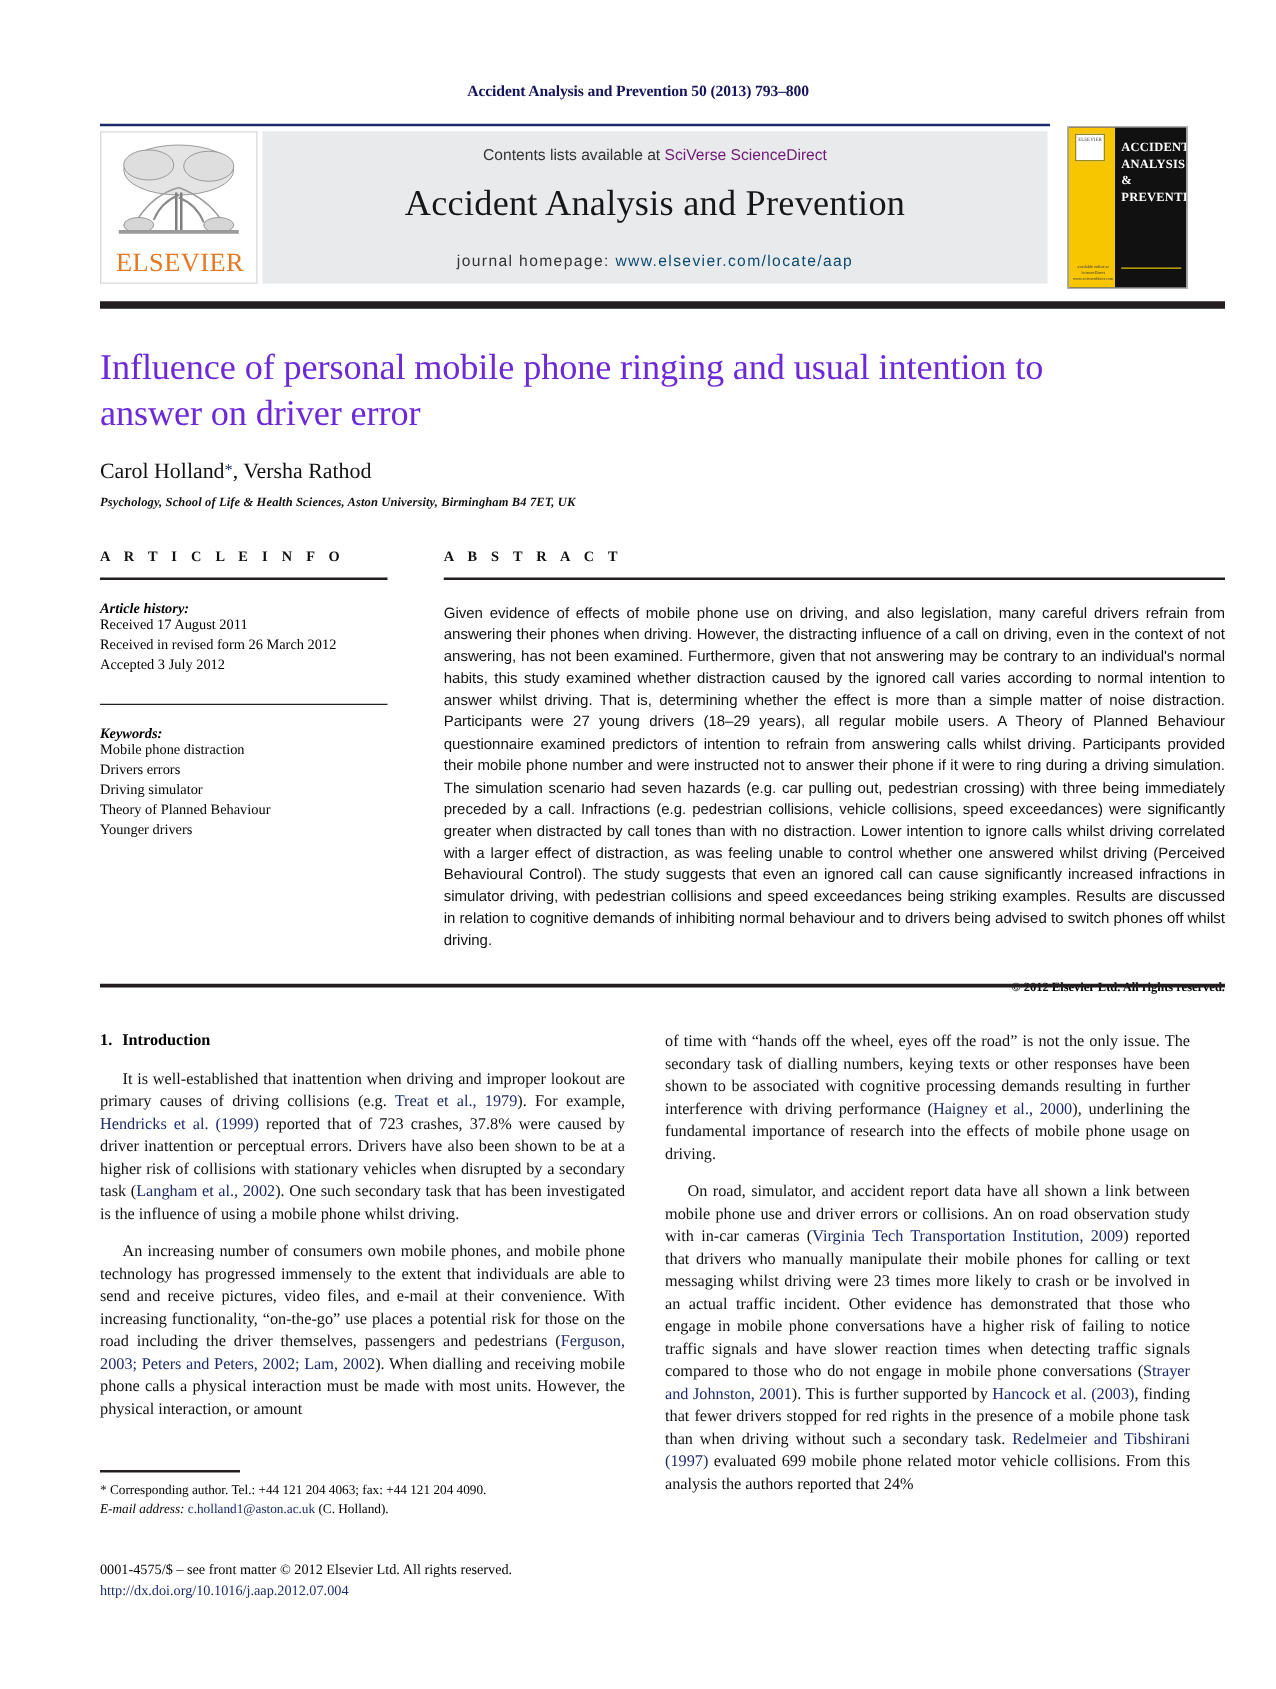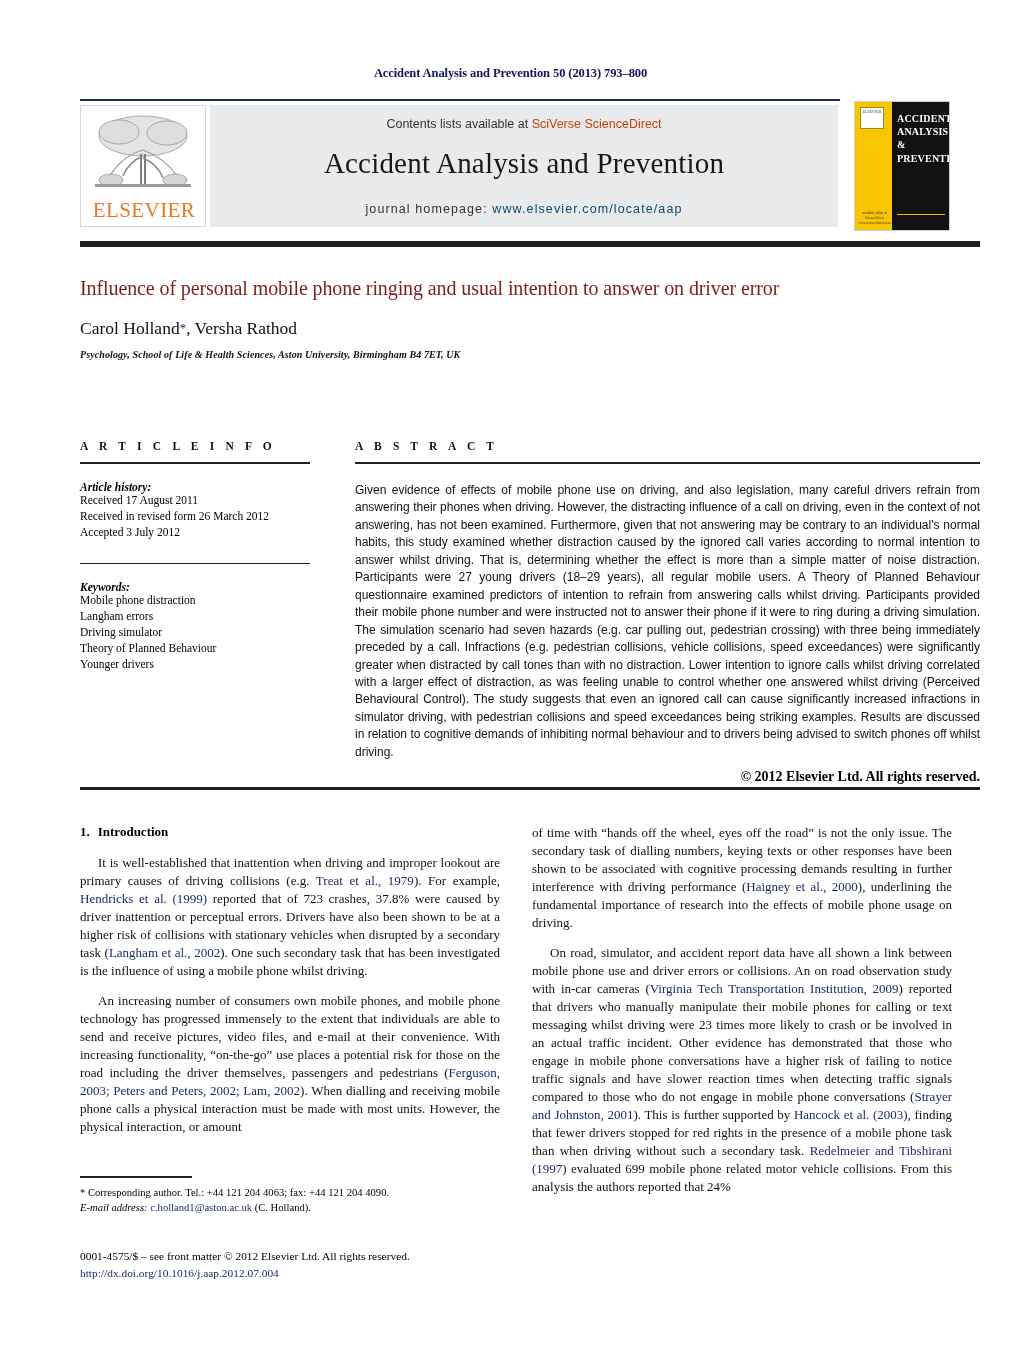--- a/index.html
+++ b/index.html
@@ -93,21 +93,21 @@
     position: absolute;
     top: 12px;
     left: 0;
     width: 628px;
     text-align: center;
     font-family: "Liberation Sans", sans-serif;
     font-size: 12.5px;
     color: #333333;
   }
   .contents-line .sd {
-    color: #c2410c;
+    color: #701a75;
   }
   .journal-title {
     position: absolute;
     top: 42px;
     left: 0;
     width: 628px;
     text-align: center;
     font-family: "Liberation Serif", serif;
     font-size: 29px;
     color: #171717;
@@ -199,23 +199,23 @@
 
   
   .title-block {
     position: absolute;
     top: 276px;
     left: 80px;
     width: 830px;
   }
   .paper-title {
     font-family: "Liberation Serif", serif;
-    font-size: 20px;
+    font-size: 29px;
     line-height: 1.28;
-    color: #7f1d1d;
+    color: #6d28d9;
     margin: 0;
     font-weight: normal;
     letter-spacing: -0.1px;
   }
   .authors {
     margin-top: 16px;
     font-family: "Liberation Serif", serif;
     font-size: 17.5px;
     color: #111111;
   }
@@ -288,25 +288,25 @@
   }
   .abstract-body {
     margin-top: 18px;
     font-family: Liberation Sans, sans-serif;
     font-size: 12px;
     line-height: 1.455;
     text-align: justify;
     color: #111111;
   }
   .copyright-line {
-    margin-top: 8px;
+    margin-top: 24px;
     text-align: right;
     font-family: "Liberation Serif", serif;
     font-weight: bold;
-    font-size: 14px;
+    font-size: 10px;
   }
   .abs-bottom-rule {
     position: absolute;
     top: 347px;
     left: 0;
     width: 900px;
     height: 3px;
     background: #231f20;
   }
 
@@ -446,21 +446,21 @@
       <div class="rule-thin short"></div>
       <div class="hist-head">Article history:</div>
       <div class="hist-line">Received 17 August 2011</div>
       <div class="hist-line">Received in revised form 26 March 2012</div>
       <div class="hist-line">Accepted 3 July 2012</div>
 
       <div class="kw-block">
         <div class="kw-rule"></div>
         <div class="kw-head">Keywords:</div>
         <div class="kw-line">Mobile phone distraction</div>
-        <div class="kw-line">Langham errors</div>
+        <div class="kw-line">Drivers errors</div>
         <div class="kw-line">Driving simulator</div>
         <div class="kw-line">Theory of Planned Behaviour</div>
         <div class="kw-line">Younger drivers</div>
       </div>
     </div>
 
     <div class="col-abs">
       <div class="sec-label">A B S T R A C T</div>
       <div class="rule-thin long"></div>
       <div class="abstract-body">Given evidence of effects of mobile phone use on driving, and also legislation, many careful drivers refrain from answering their phones when driving. However, the distracting influence of a call on driving, even in the context of not answering, has not been examined. Furthermore, given that not answering may be contrary to an individual's normal habits, this study examined whether distraction caused by the ignored call varies according to normal intention to answer whilst driving. That is, determining whether the effect is more than a simple matter of noise distraction. Participants were 27 young drivers (18–29 years), all regular mobile users. A Theory of Planned Behaviour questionnaire examined predictors of intention to refrain from answering calls whilst driving. Participants provided their mobile phone number and were instructed not to answer their phone if it were to ring during a driving simulation. The simulation scenario had seven hazards (e.g. car pulling out, pedestrian crossing) with three being immediately preceded by a call. Infractions (e.g. pedestrian collisions, vehicle collisions, speed exceedances) were significantly greater when distracted by call tones than with no distraction. Lower intention to ignore calls whilst driving correlated with a larger effect of distraction, as was feeling unable to control whether one answered whilst driving (Perceived Behavioural Control). The study suggests that even an ignored call can cause significantly increased infractions in simulator driving, with pedestrian collisions and speed exceedances being striking examples. Results are discussed in relation to cognitive demands of inhibiting normal behaviour and to drivers being advised to switch phones off whilst driving.</div>

